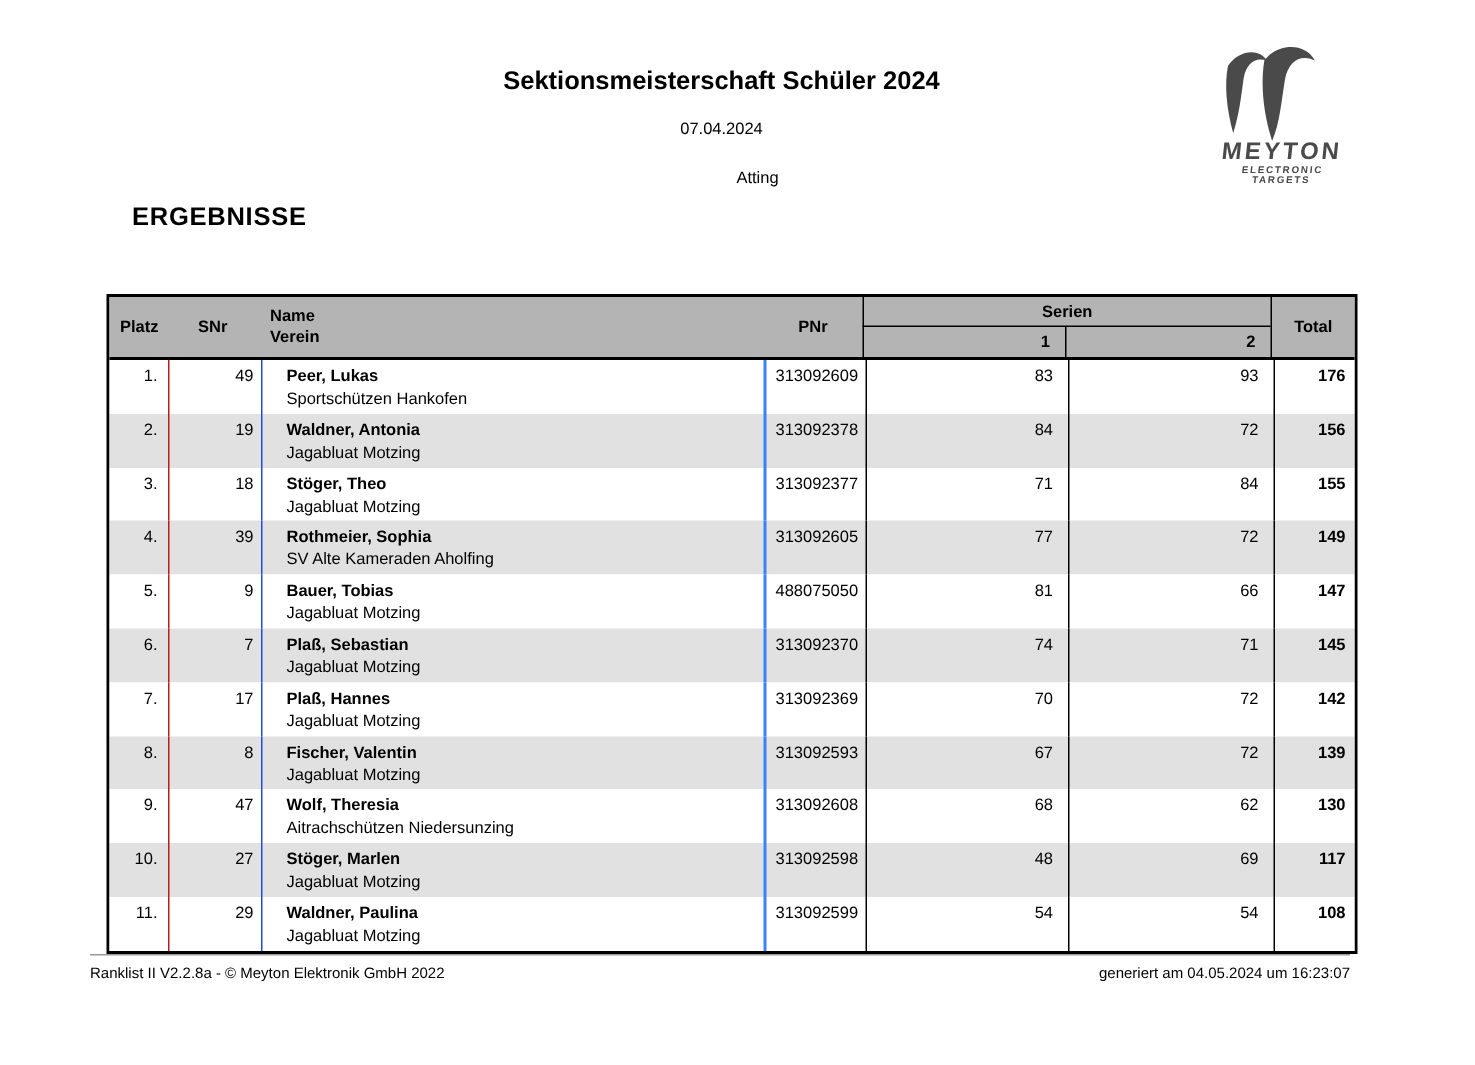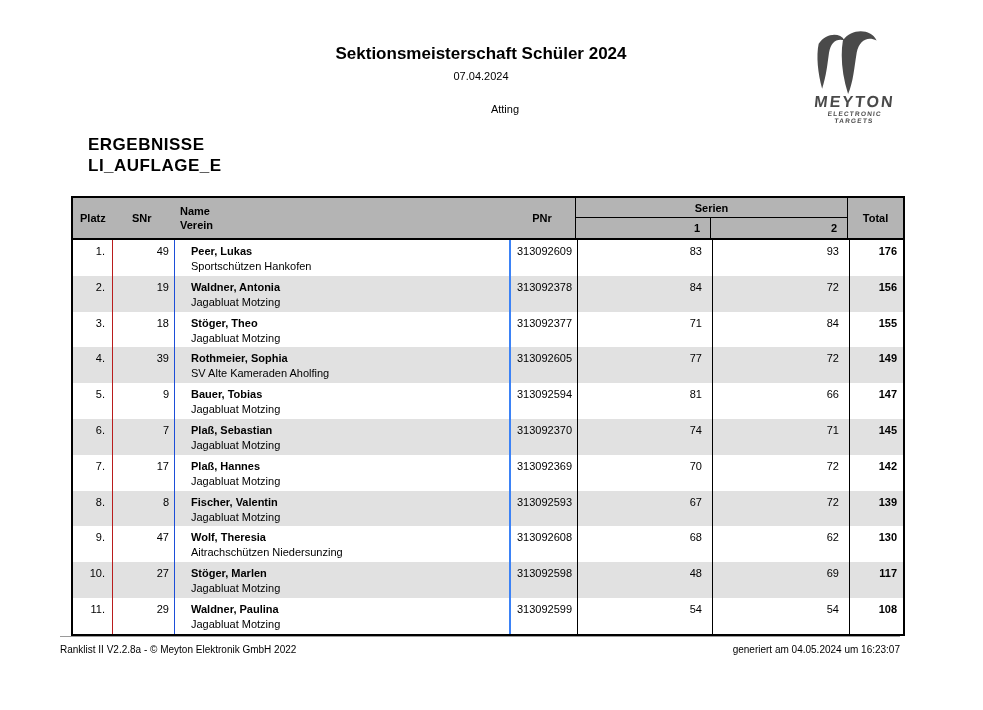--- a/index.html
+++ b/index.html
@@ -9,21 +9,21 @@
     --rule:#9a9a9a;
   }
   *{margin:0;padding:0;box-sizing:border-box;}
   html,body{width:983px;height:710px;background:#fff;overflow:hidden;}
   body{font-family:"Liberation Sans","DejaVu Sans",sans-serif;color:#000;}
   .page{position:relative;width:962px;height:710px;background:#fff;}
 
   
   .doc-header{position:absolute;left:0;top:44px;width:100%;text-align:center;}
   .doc-title{font-size:17px;font-weight:bold;}
-  .doc-date{font-size:11px;margin-top:6px;}
+  .doc-date{font-size:11px;margin-top:16px;}
   .doc-location{font-size:11px;margin-top:21px;margin-left:48px;}
 
   
   .logo{position:absolute;right:60px;top:30px;width:95px;text-align:center;color:var(--logo);}
   .logo svg{display:block;margin:0 auto;}
   .logo-name{font-size:16px;font-weight:bold;letter-spacing:2px;transform:skewX(-6deg);line-height:15px;}
   .logo-sub{font-size:6.5px;font-weight:bold;letter-spacing:1.2px;transform:skewX(-6deg);margin-top:1px;}
 
   
   .section-titles{position:absolute;left:88px;top:134px;}
@@ -77,21 +77,20 @@
         <path d="M8,16 C16,4 32,2 38,12 C29,9 22,14 20,26 C18,40 17,52 12,68 C7,50 5,30 8,16 Z"></path>
         <path d="M36,12 C46,-2 68,-2 75,12 C64,7 55,12 52,26 C49,44 48,60 42,74 C35,52 33,30 36,12 Z"></path>
       </svg>
     </span>
     <div class="logo-name">MEYTON</div>
     <div class="logo-sub">ELECTRONIC TARGETS</div>
   </div>
 
   <div class="section-titles">
     <div>ERGEBNISSE</div>
-    <div>LI_AUFLAGE_E</div>
   </div>
 
   <div class="rtable">
     <div class="thead">
       <div class="th-merged">
         <span class="lbl lbl-platz">Platz</span>
         <span class="lbl lbl-snr">SNr</span>
         <span class="lbl lbl-nameverein">
           <span>Name</span><br>
           <span>Verein</span>
@@ -156,21 +155,21 @@
       <div class="c-total">149</div>
     </div>
 
     <div class="row">
       <div class="c-platz">5.</div>
       <div class="c-snr">9</div>
       <div class="c-name">
         <div class="nm">Bauer, Tobias</div>
         <div class="vr">Jagabluat Motzing</div>
       </div>
-      <div class="c-pnr">313092594</div>
+      <div class="c-pnr">488075050</div>
       <div class="c-s1">81</div>
       <div class="c-s2">66</div>
       <div class="c-total">147</div>
     </div>
 
     <div class="row alt">
       <div class="c-platz">6.</div>
       <div class="c-snr">7</div>
       <div class="c-name">
         <div class="nm">Plaß, Sebastian</div>

